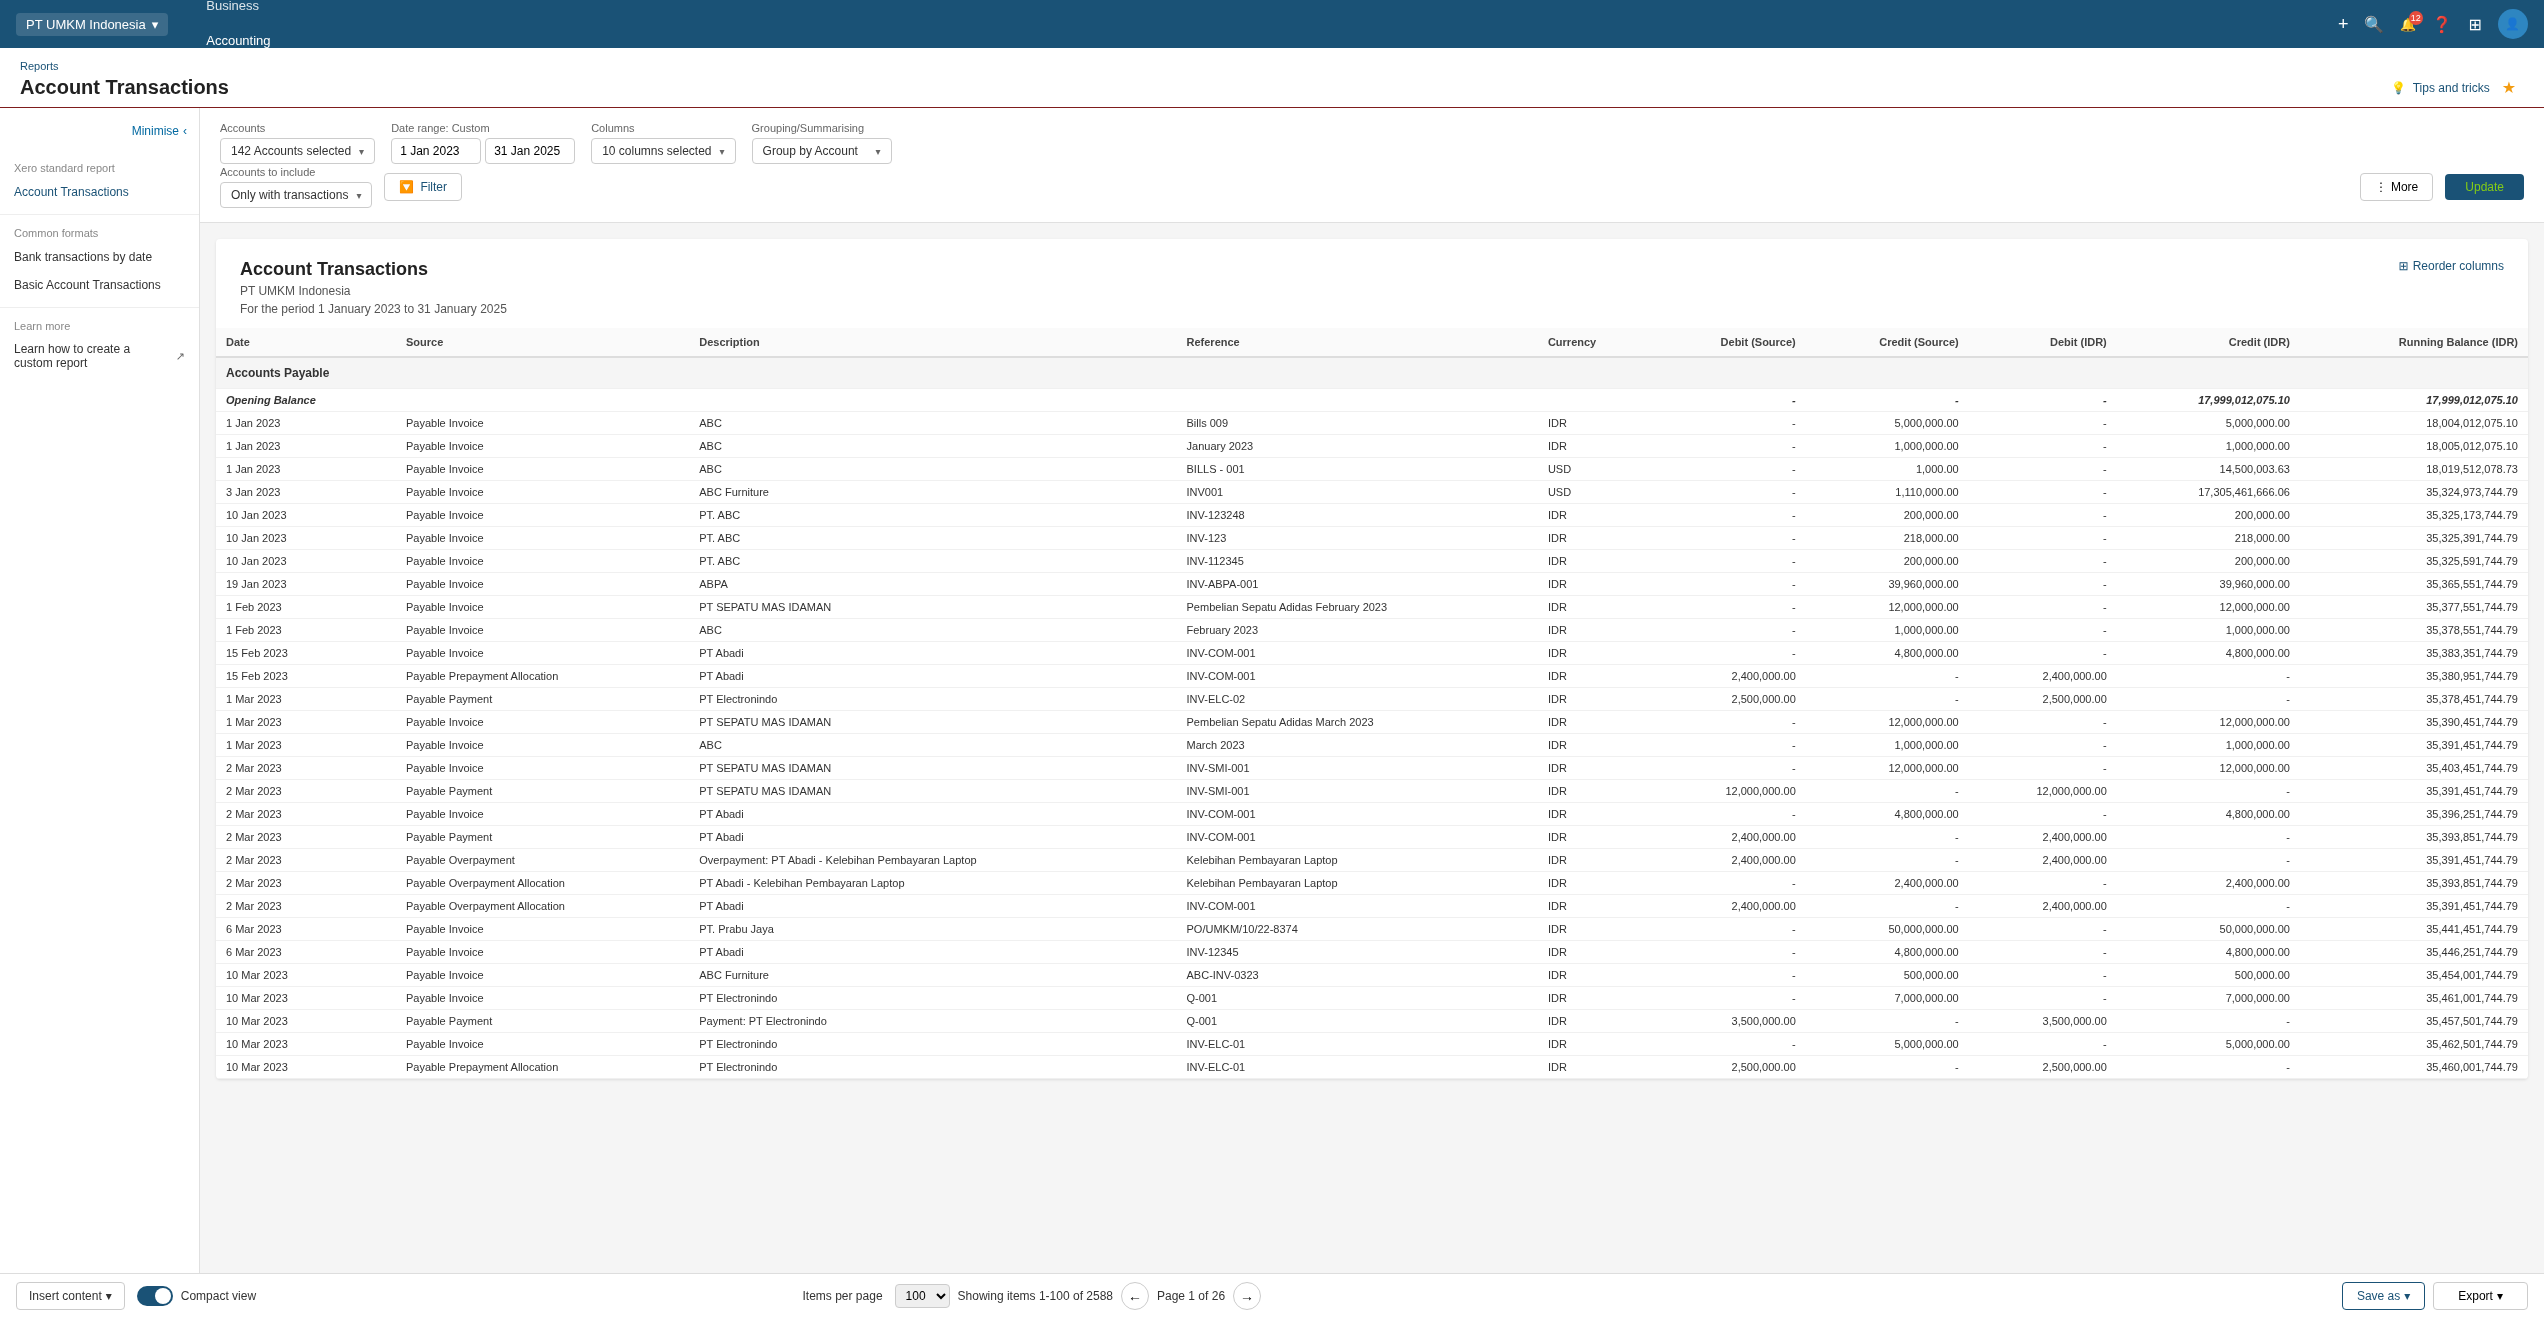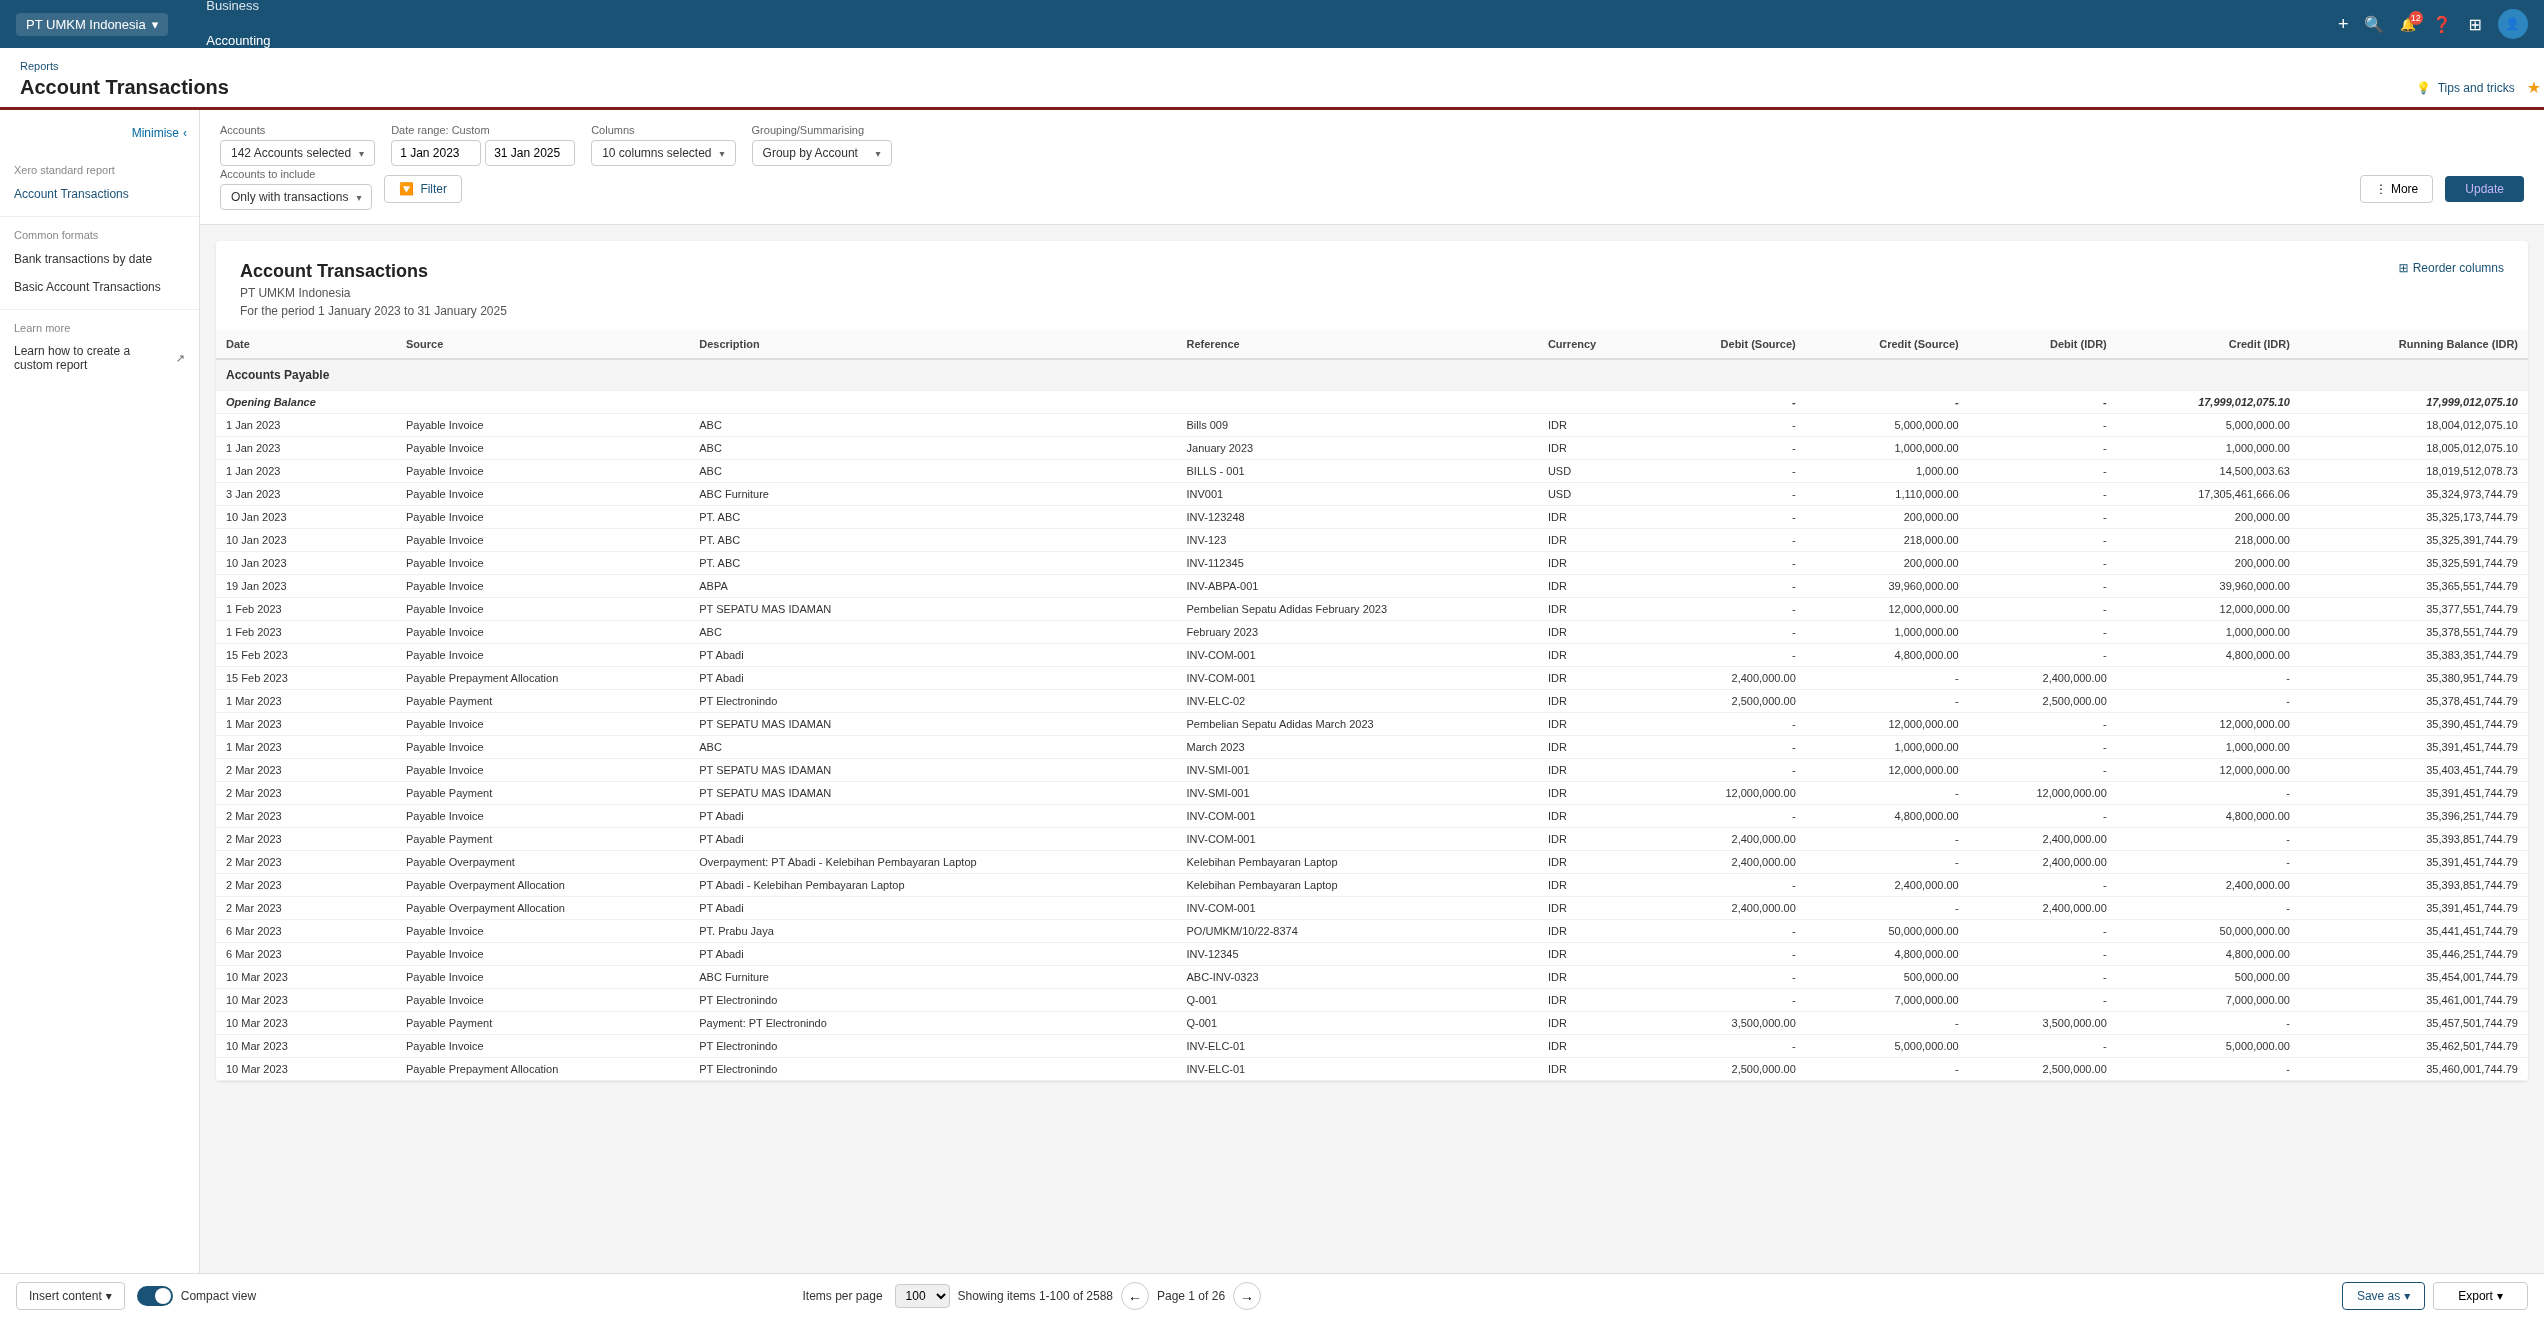--- a/index.html
+++ b/index.html
@@ -76,22 +76,22 @@
       display: flex;
       align-items: center;
       justify-content: center;
       font-size: 12px;
       cursor: pointer;
     }
 
     
     .page-header {
       background: white;
-      padding: 8px 3px 0 20px;
-      border-bottom: 3px solid #7f1d1d;
+      padding: 8px 28px 0 20px;
+      border-bottom: 1px solid #7f1d1d;
     }
     .page-header .breadcrumb {
       font-size: 11px;
       color: #1a5276;
       cursor: pointer;
       padding: 4px 0;
     }
     .page-header .title-row {
       display: flex;
       align-items: center;
@@ -239,21 +239,21 @@
       background: white;
       font-size: 12px;
       cursor: pointer;
       display: flex;
       align-items: center;
       gap: 4px;
     }
     .update-btn {
       padding: 6px 20px;
       background: #1a5276;
-      color: #c4b5fd;
+      color: #84cc16;
       border: none;
       border-radius: 4px;
       font-size: 12px;
       cursor: pointer;
       font-weight: 500;
     }
     .filter-row2 {
       display: flex;
       align-items: center;
       gap: 12px;

